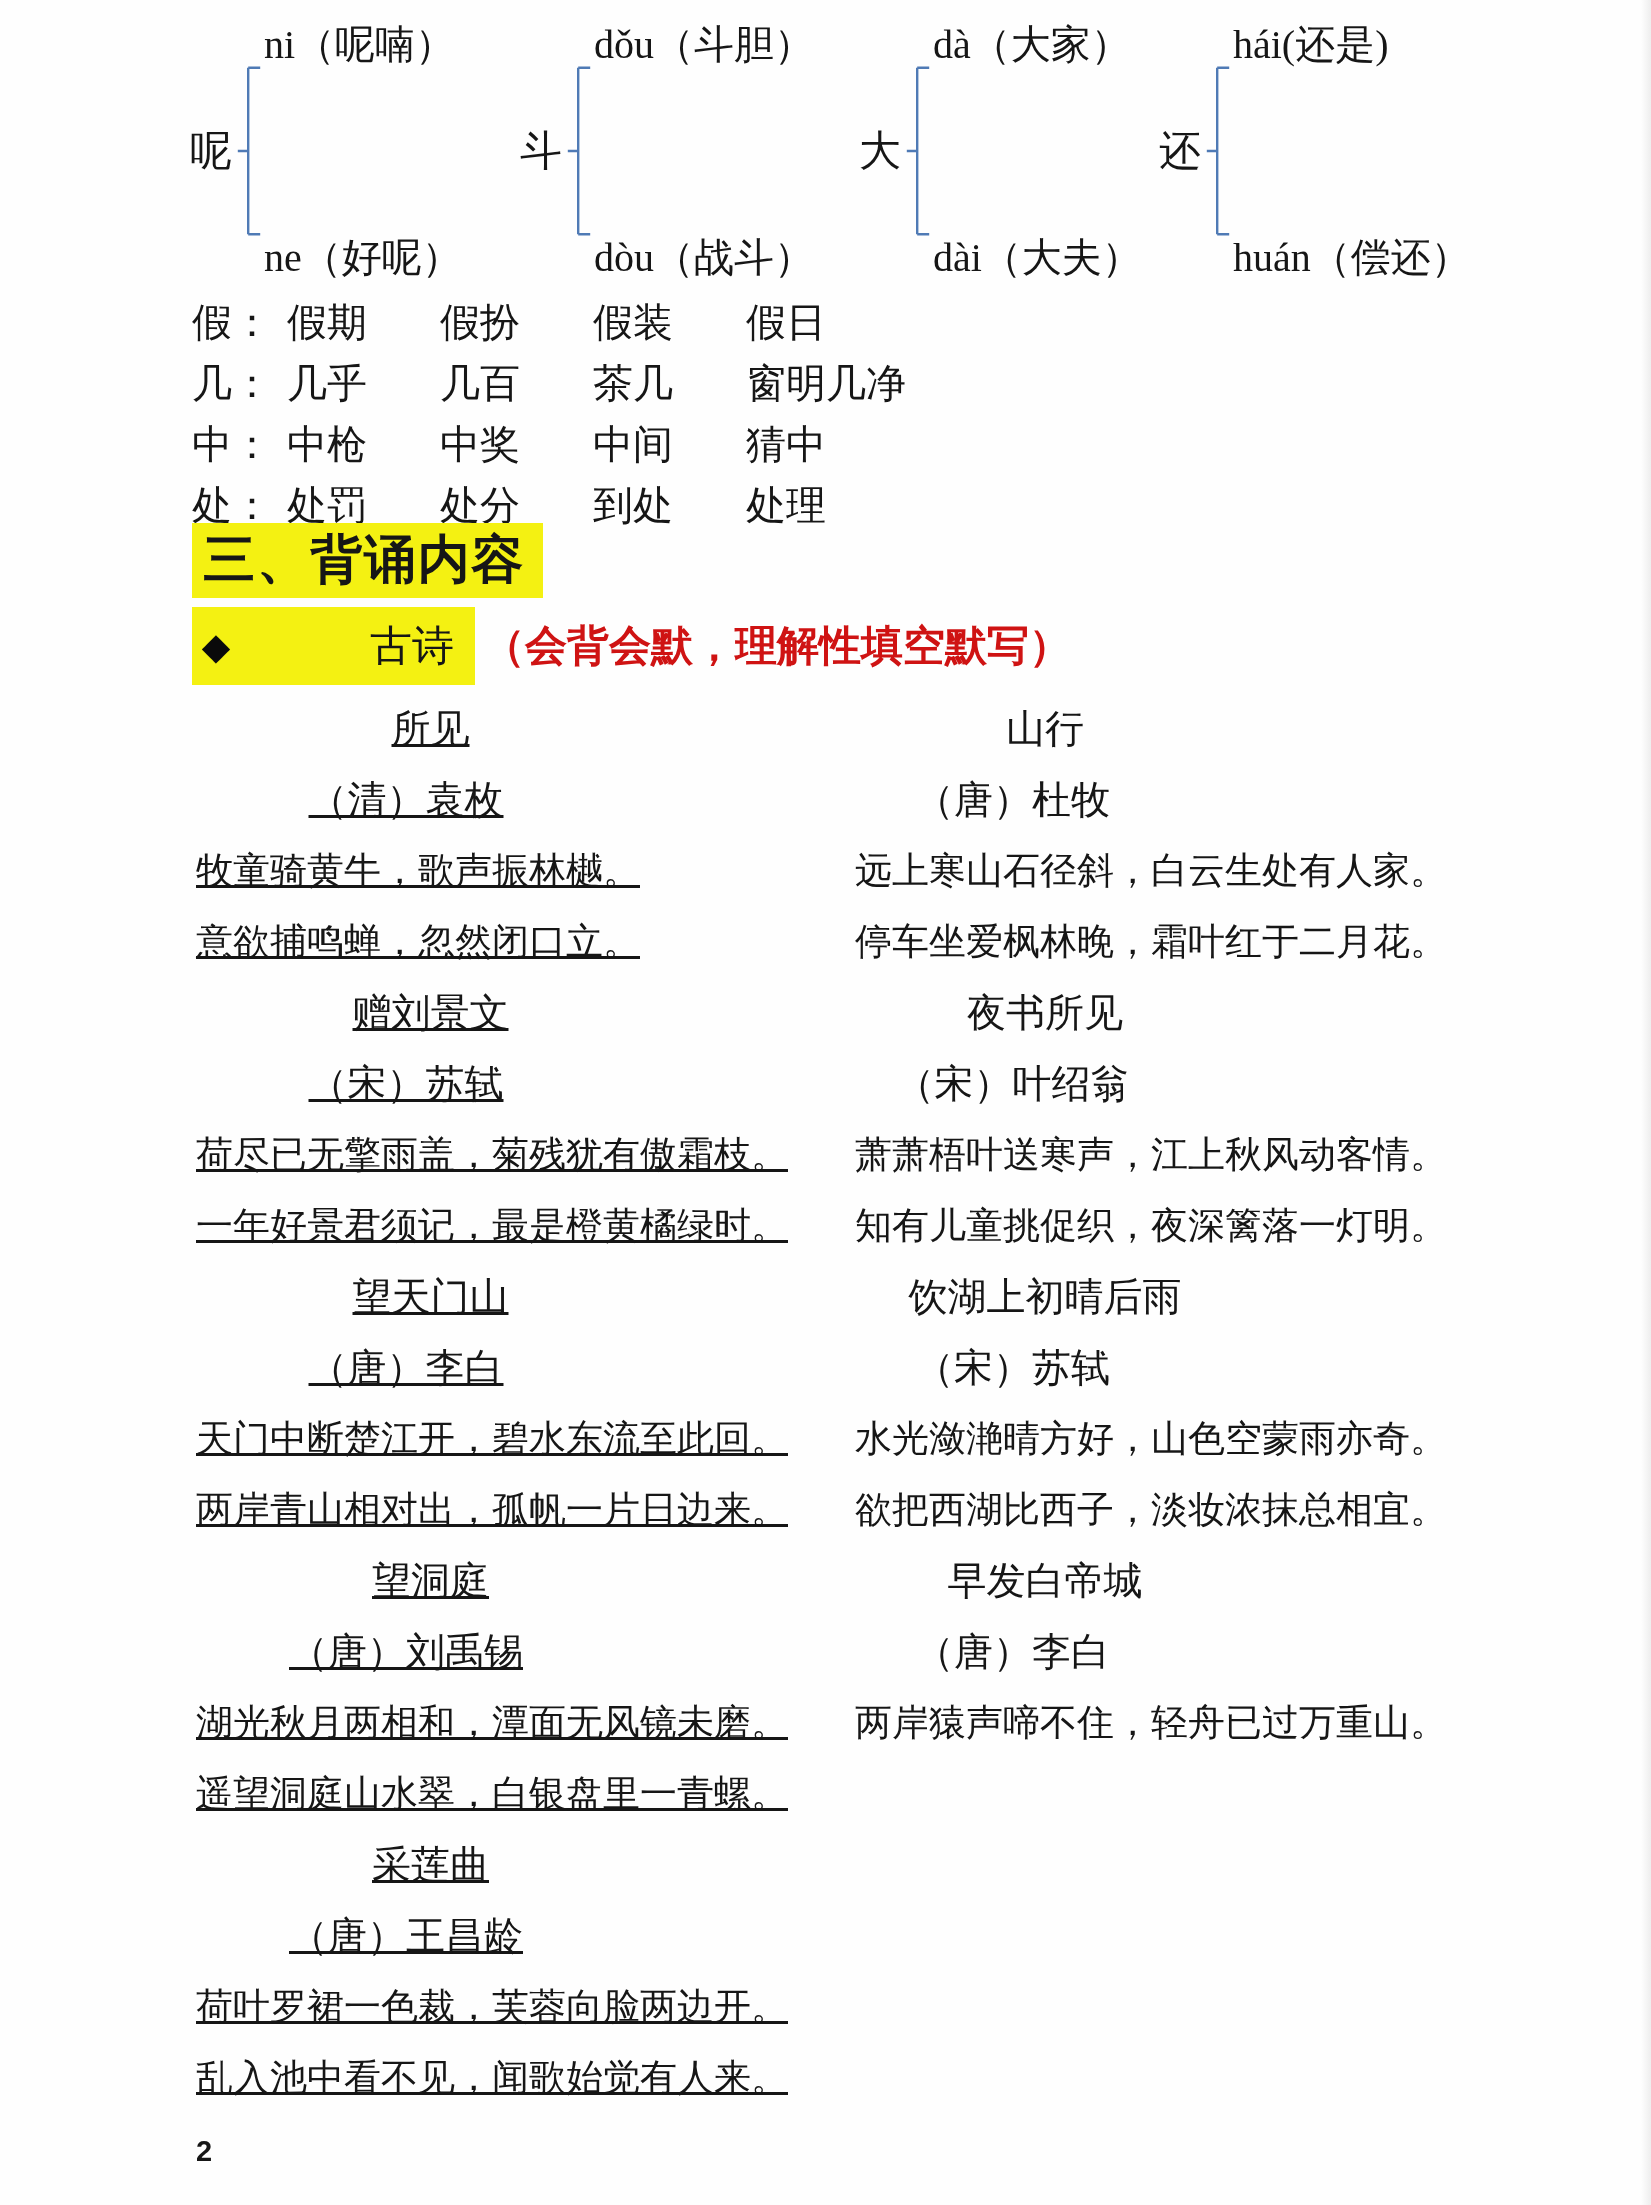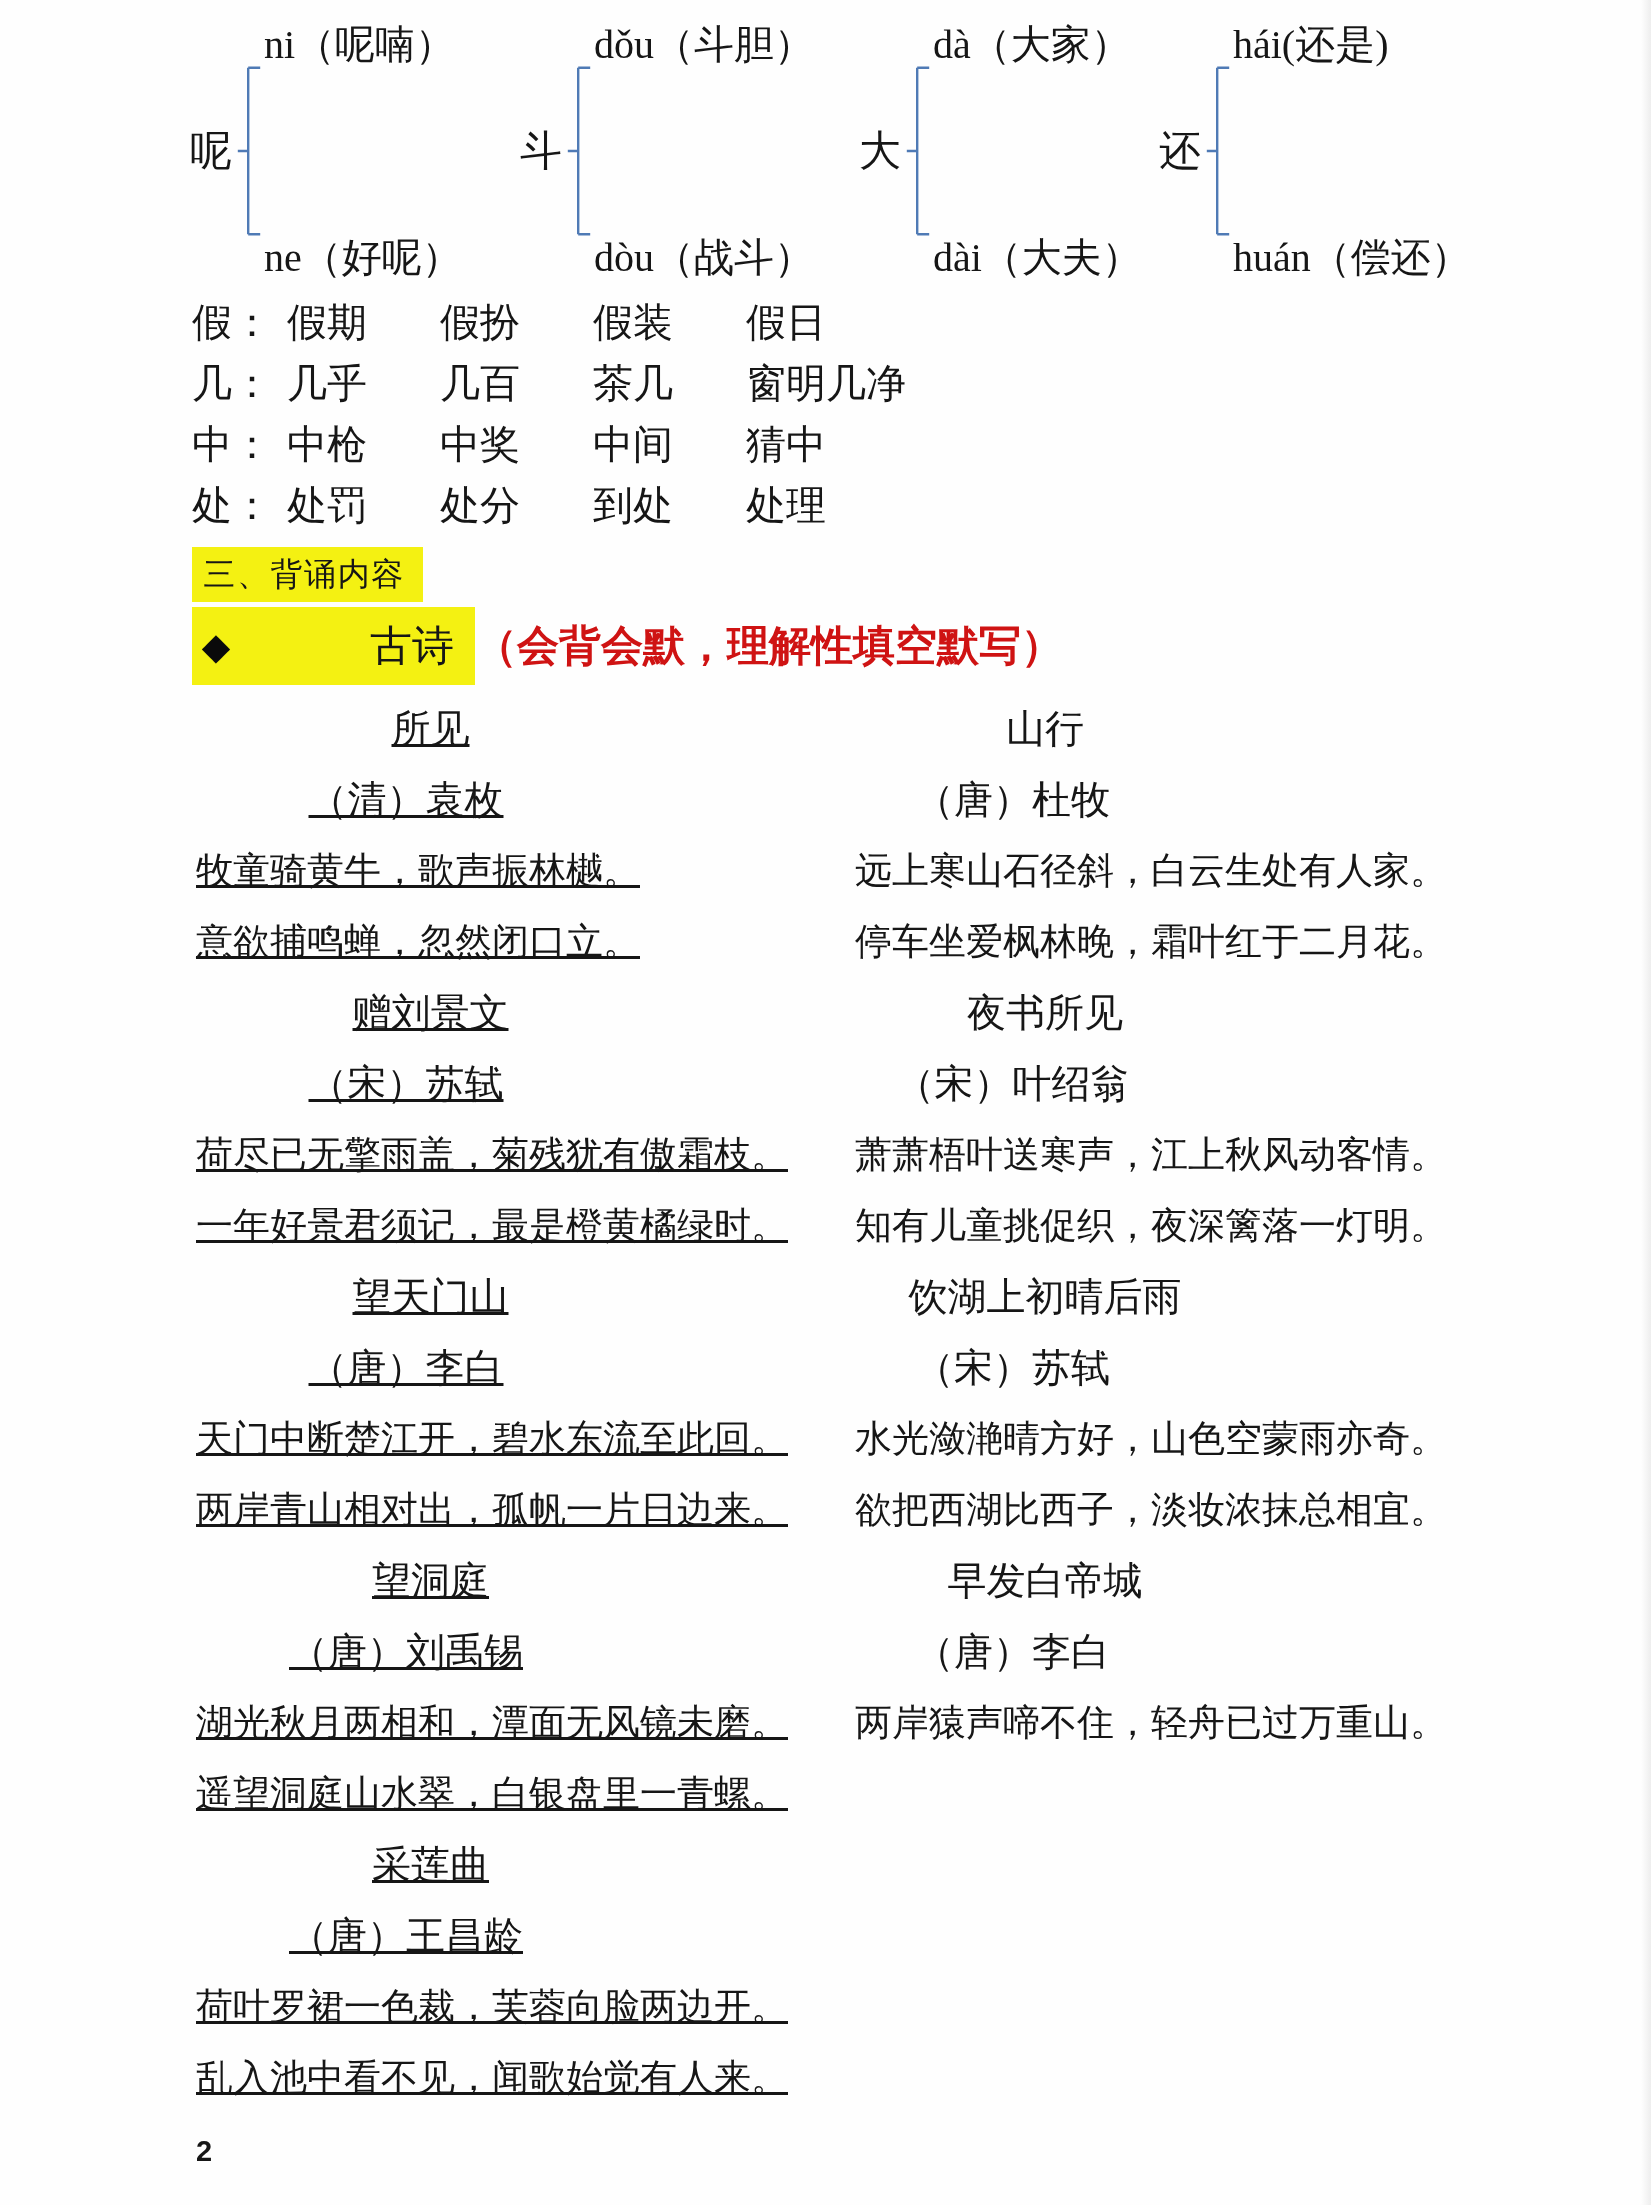--- a/index.html
+++ b/index.html
@@ -35,35 +35,34 @@
     display:grid;
     grid-template-columns:95px 153px 153px 153px auto;
     font-size:40px; line-height:61px; white-space:nowrap;
   }
 
   
   .sec-heading {
     position:absolute; top:523px; left:192px;
     display:inline-block;
     background:var(--hl);
-    font-size:32px; font-weight:normal; line-height:1;
+    font-size:52px; font-weight:bold; line-height:1;
     padding:10.5px 18px 12px 11.3px;
     letter-spacing:1.6px;
-    margin-top:24px;
   }
   .sub-heading { position:absolute; top:607px; left:192px; display:flex; align-items:center; }
   .sub-hl-block {
     background:var(--hl);
     width:283px; height:78px;
     display:flex; align-items:center; justify-content:space-between;
     padding:0 21px 0 9.7px;
   }
   .diamond { font-size:37px; line-height:1; color:#0a0a0a; }
   .sub-label { font-size:42px; font-weight:normal; line-height:1; }
-  .sub-note { font-size:42px; font-weight:bold; line-height:1; white-space:nowrap; }
+  .sub-note { font-size:42px; font-weight:bold; line-height:1; margin-left:8px; white-space:nowrap; }
 
   
   .poem-col { position:absolute; top:693px; }
   .poem-col.left  { left:196px;  width:614px;text-decoration:underline; }
   .poem-col.right { left:855px; width:638px; }
   .pline { height:71px; line-height:71px; font-size:37px; white-space:nowrap; }
   .ptitle  { text-align:center; font-size:39px; }
   .left  .ptitle  { width:469px; }
   .right .ptitle  { width:380px; }
   .pauthor { text-align:center; font-size:39px; }

